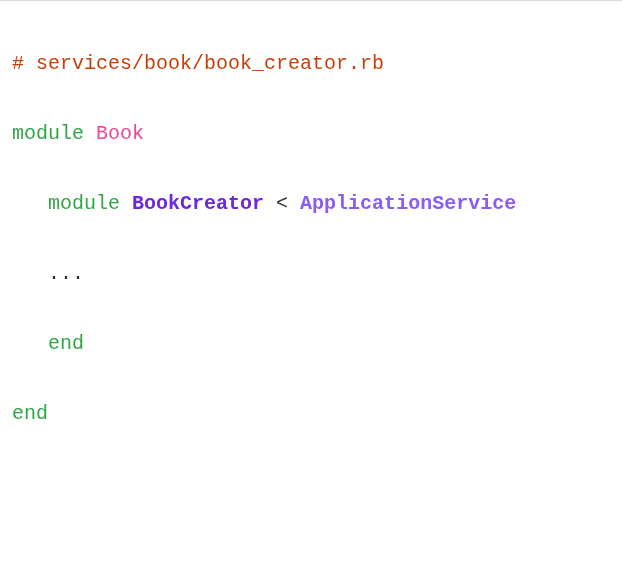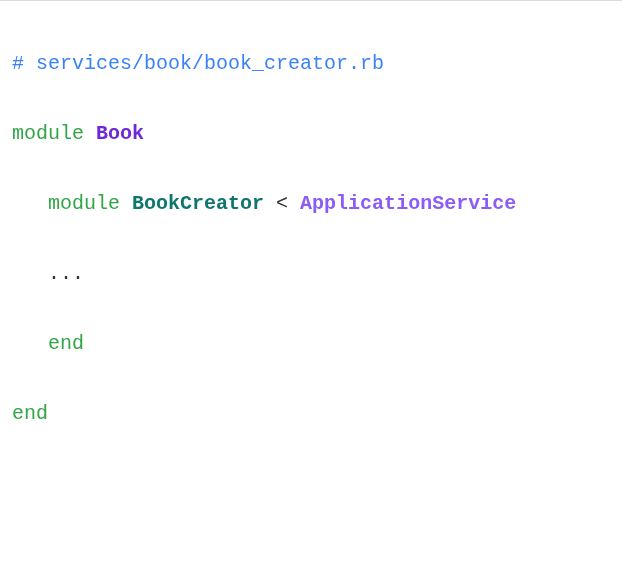--- a/index.html
+++ b/index.html
@@ -11,24 +11,24 @@
     font-family: Consolas, "Courier New", monospace;
   }
   .code-block {
     border-top: 1px solid #d8dcdf;
     padding: 10px 12px 0 12px;
     font-size: 20px;
     line-height: 1.75;
     white-space: pre;
     color: #333;
   }
-  .c-comment  { color: #3b82f6; }
+  .c-comment  { color: #c2410c; }
   .c-keyword  { color: #32a547; font-weight: normal; }
-  .c-module   { color: #6d28d9; font-weight: bold; margin-top: 44px; }
-  .c-class    { color: #0f766e; font-weight: bold; margin-top: 11px; }
+  .c-module   { color: #ec4899; font-weight: normal; margin-top: 44px; }
+  .c-class    { color: #6d28d9; font-weight: bold; margin-top: 11px; }
   .c-lt       { color: #333; }
   .c-parent   { color: #8b5cf6; font-weight: bold; }
   .c-dots     { color: #333; }
   .line { display: block; }
   .indent-1 { padding-left: 36px; }
 </style>
 </head>
 <body>
 
 <div class="code-block">

